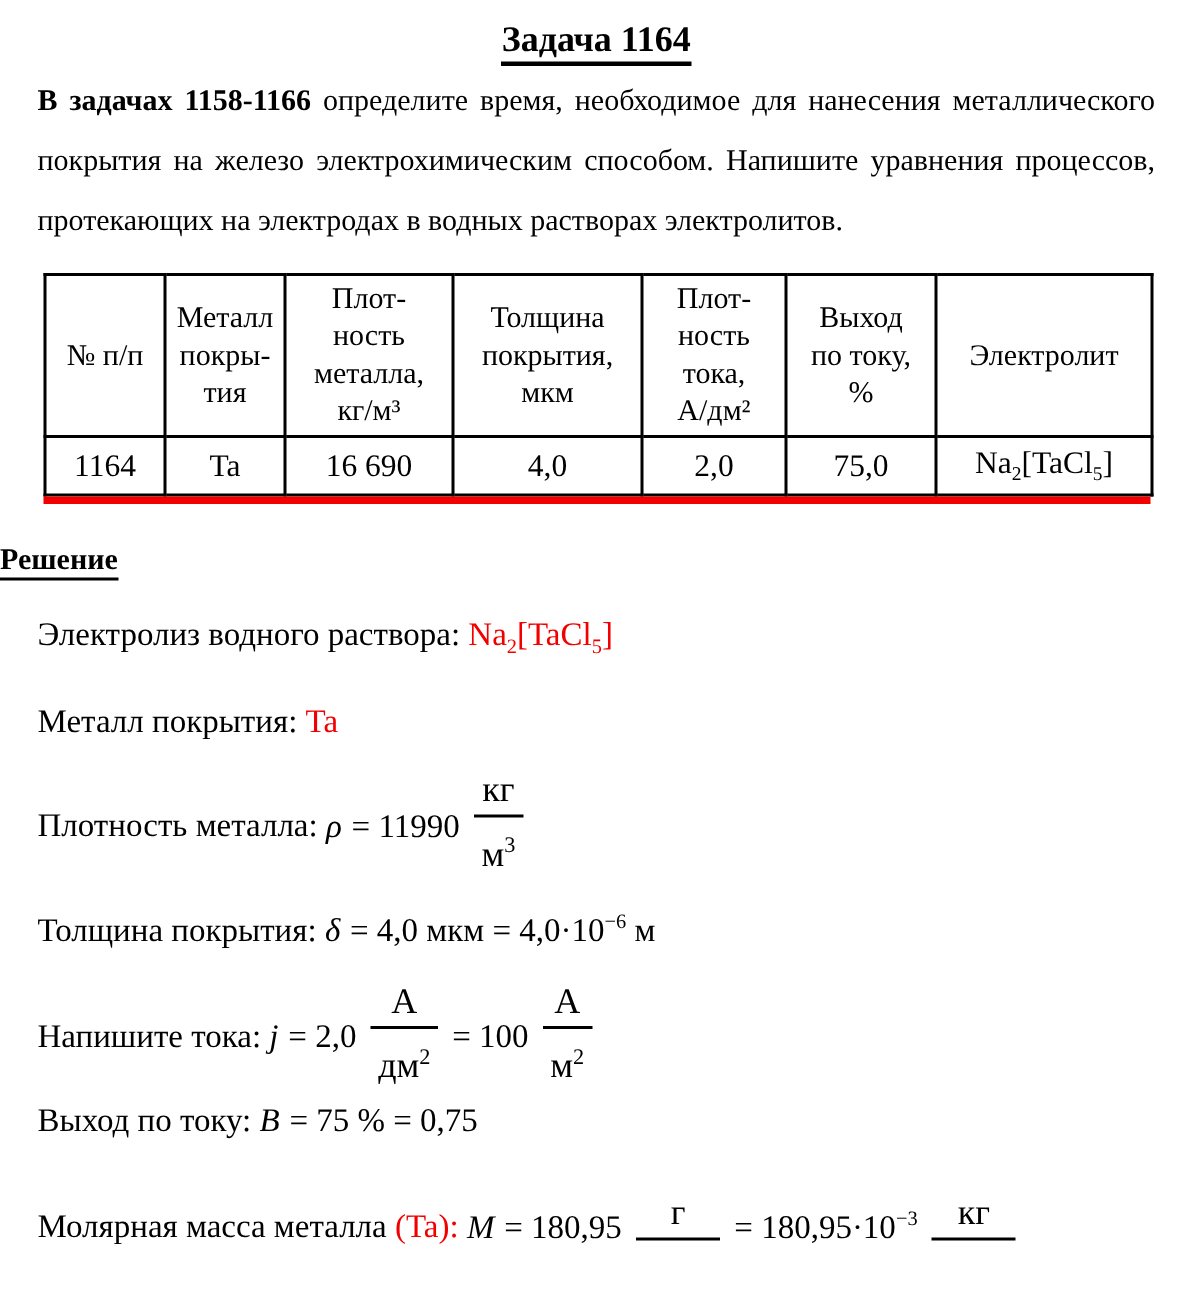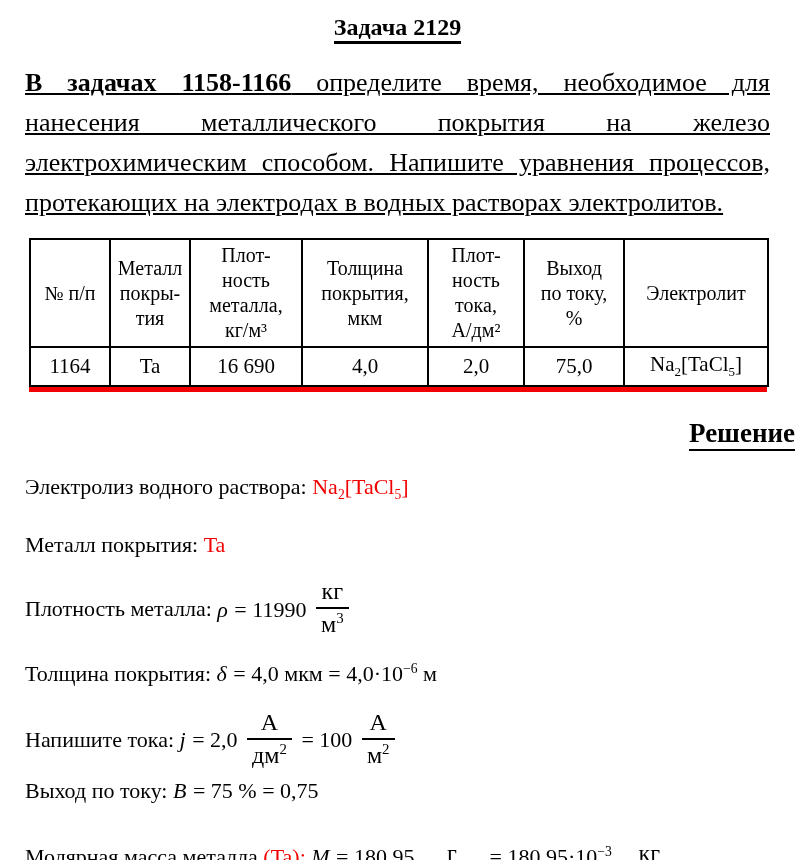--- a/index.html
+++ b/index.html
@@ -6,64 +6,64 @@
   body {
     width: 795px; height: 860px; overflow: hidden;
     background: #ffffff; color: #000000;
     font-family: "Liberation Serif", "DejaVu Serif", serif;
   }
   .page { position: relative; width: 795px; height: 860px; }
 
   .title { margin: 14px 0 0 0; text-align: center; font-size: 24px; font-weight: bold; }
   .title .u { border-bottom: 3px solid #000; padding-bottom: 1px; }
 
-  .problem { margin: 22px 25px 0 25px; font-size: 26px; line-height: 40px; text-align: justify; text-decoration: underline; }
+  .problem { margin: 6px 25px 0 25px; font-size: 20px; line-height: 40px; text-align: justify; }
 
   table.data {
     margin: 15px 0 0 29px; width: 738px;
     border-collapse: collapse; table-layout: fixed; font-size: 20px;
   }
   table.data th, table.data td {
     border: 2px solid #000; text-align: center; vertical-align: middle;
     overflow: hidden; padding: 0 0;
   }
   table.data th { font-weight: normal; line-height: 25px; white-space: pre-line; padding: 3px 1px; }
   table.data td { font-size: 21px; height: 37px; }
 
   .red-bar { width: 738px; margin-left: 29px; height: 5px; }
 
-  .heading2 { margin: 26px 0 0 0; text-align: right; font-size: 27px; font-weight: bold; }
+  .heading2 { margin: 26px 0 0 0; text-align: left; font-size: 20px; font-weight: bold; }
   .heading2 .u { border-bottom: 2.5px solid #000; padding-bottom: 1px; }
 
   .sol { margin-left: 25px; font-size: 22px; }
   .sol-line { white-space: nowrap; }
   .l1 { margin-top: 25px; }
   .l2 { margin-top: 29px; }
   .l3 { margin-top: 23px; }
   .l4 { margin-top: 19px; }
   .l5 { margin-top: 25px; }
   .l6 { margin-top: 6px; }
   .l7 { margin-top: 39px; }
 
   sup, sub { font-size: 0.62em; }
   .fm i { padding-right: 1px; }
   .frac {
     display: inline-block; vertical-align: middle; text-align: center;
     font-size: 24px; line-height: 1.15; margin: 0 4px; transform: translateY(-3px);
   }
   .frac .num { display: block; border-bottom: 2px solid #000; padding: 0 5px 1px 5px; }
-  .frac .den { display: block; padding: 1px 5px 0 5px; }
+  .frac .den { display: block; padding: 11px 5px 0 5px; }
   .l7 .frac .num { min-width: 46px; }
 </style>
 </head>
 <body>
 
 <div class="page">
 
-  <h1 class="title"><span class="u">Задача 2129</span></h1>
+  <h1 class="title"><span class="u">Задача 1164</span></h1>
 
   <p class="problem"><b>В задачах 1158-1166</b><span> определите время, необходимое для нанесения металлического покрытия на железо электрохимическим способом. Напишите уравнения процессов, протекающих на электродах в водных растворах электролитов.</span></p>
 
   <table class="data">
     <colgroup>
       <col style="width:80px">
         <col style="width:80px">
         <col style="width:112px">
       <col style="width:126px">
         <col style="width:96px">

